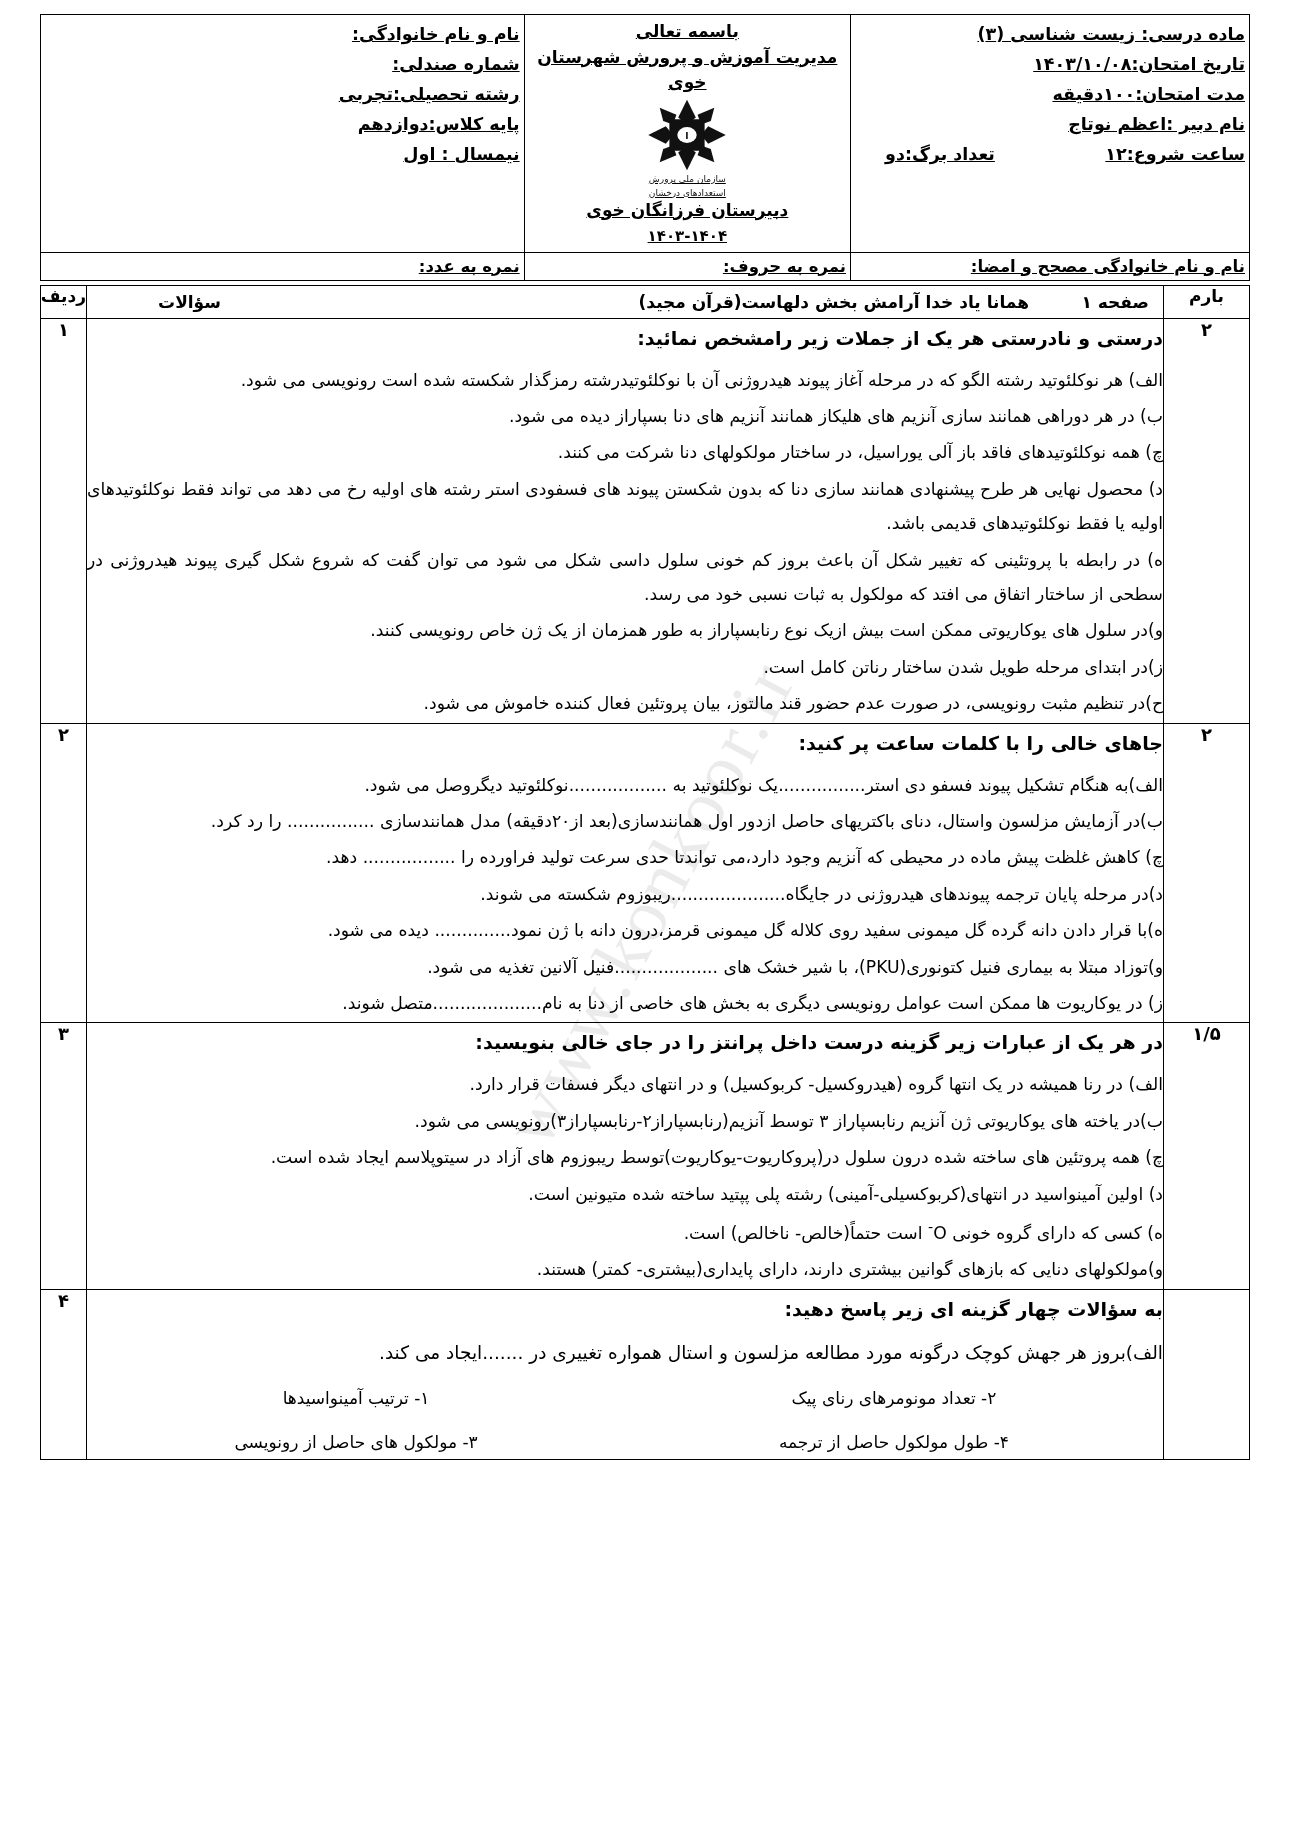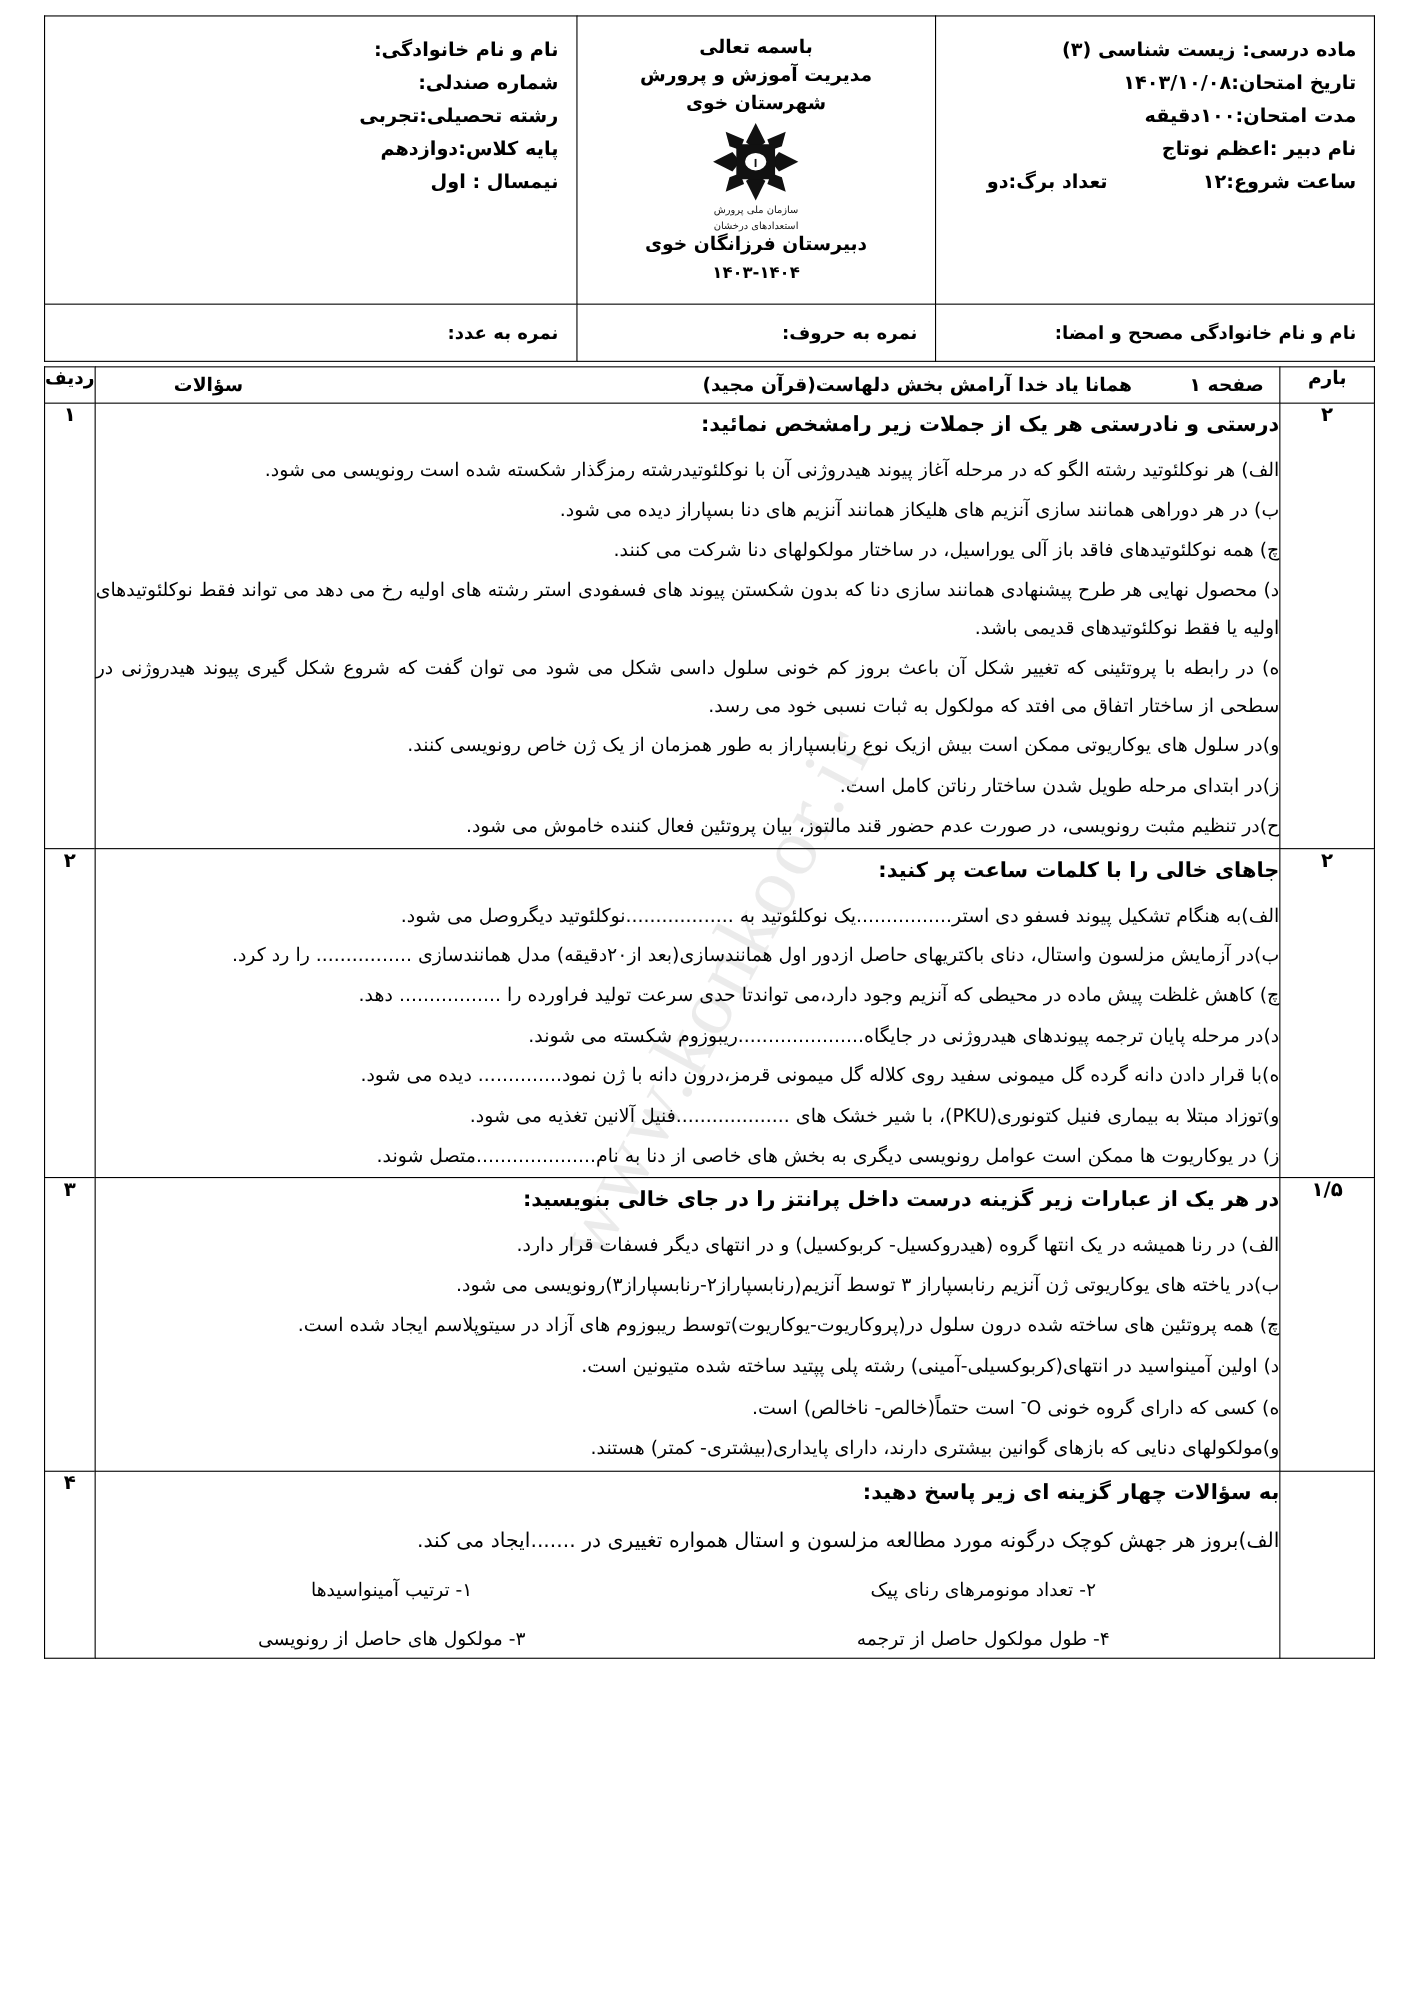--- a/index.html
+++ b/index.html
@@ -52,22 +52,23 @@
   table.frame {
     width: 100%;
     border-collapse: collapse;
     table-layout: fixed;
     position: relative;
     z-index: 10;
   }
   table.frame td, table.frame th {
     border: 1.6px solid #000;
     vertical-align: top;
-    padding: 16px;
+    padding: 4px;
     background: transparent;
+    text-decoration: underline;
   }
 
   
   .hdr-cell {
     padding: 8px 12px 6px 12px;
     font-size: 17.5px;
     line-height: 1.72;
     font-weight: bold;
   }
   .hdr-cell.right { text-align: right; }

